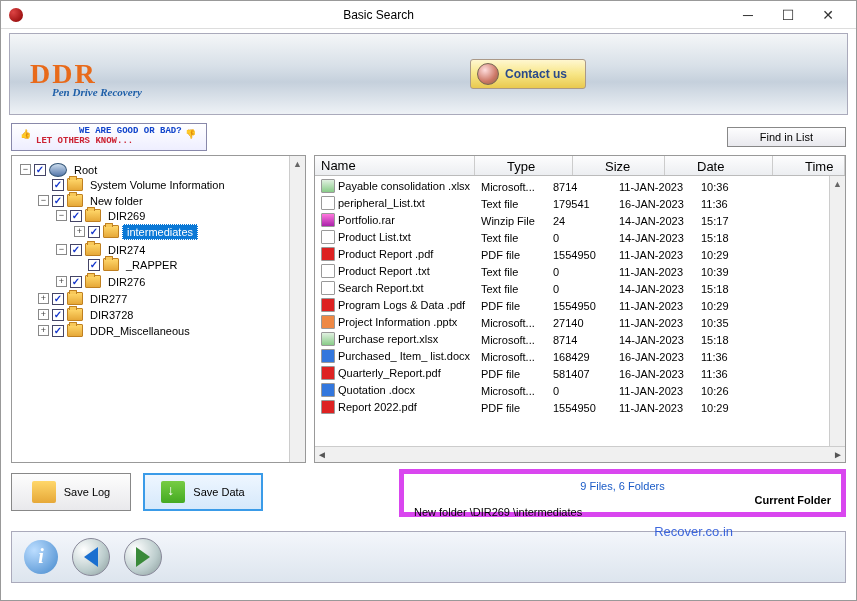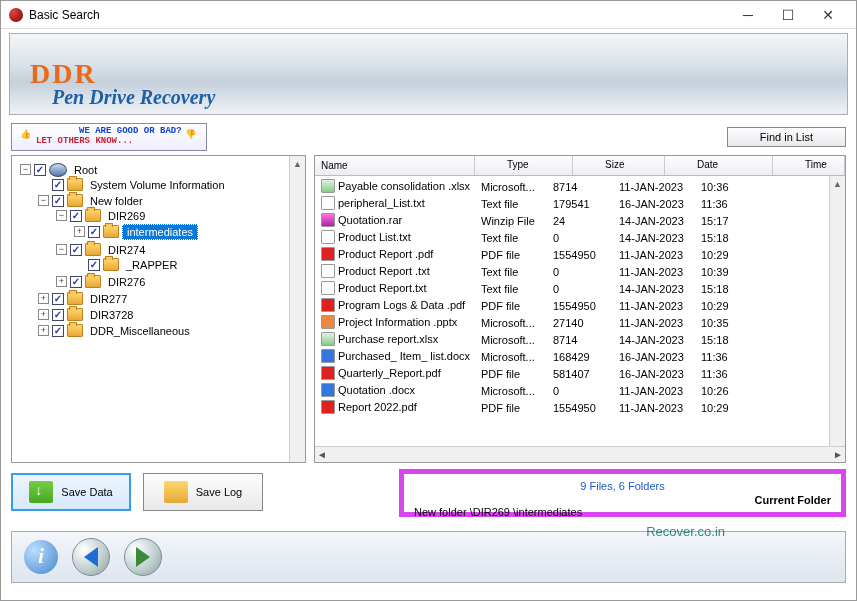--- a/index.html
+++ b/index.html
@@ -1,27 +1,27 @@
 <!DOCTYPE html>
 <html><head>
 <meta charset="utf-8">
 <style>
 * { box-sizing: border-box; margin: 0; padding: 0; }
 body { font-family: "Segoe UI", Tahoma, sans-serif; font-size: 11px; background: #fff; width: 857px; height: 601px; overflow: hidden; border: 1px solid #999; }
 
 
-.titlebar { height: 28px; background: #fff; border-bottom: 1px solid #ddd; display: flex; align-items: center; padding: 12px 8px; }
+.titlebar { height: 28px; background: #fff; border-bottom: 1px solid #ddd; display: flex; align-items: center; padding: 12px 8px; text-align: center; }
 .titlebar-icon { width: 14px; height: 14px; background: radial-gradient(circle at 30% 30%, #d44, #800); border-radius: 50%; margin-right: 6px; }
 .titlebar-text { flex: 1; font-size: 12px; }
 .win-btn { width: 40px; height: 26px; display: flex; align-items: center; justify-content: center; font-size: 14px; color: #333; cursor: pointer; }
 
 
 .banner { height: 82px; margin: 4px 8px 0 8px; border: 1px solid #aab; background: linear-gradient(to bottom, #f4f6f8, #d8e0e8 40%, #c5d0dc 60%, #eef2f6); display: flex; align-items: center; padding: 0 20px; position: relative; }
 .banner-logo { font-size: 28px; font-weight: bold; font-family: Georgia, serif; color: #e86a1a; letter-spacing: 2px; }
-.banner-sub { font-size: 20px; font-weight: 600; font-style: italic; color: #1e5fa8; position: absolute; left: 42px; top: 52px; font-family: Georgia, serif; }
+.banner-sub { font-size: 11px; font-weight: 600; font-style: italic; color: #1e5fa8; position: absolute; left: 42px; top: 52px; font-family: Georgia, serif; }
 .contact-btn { position: absolute; left: 460px; top: 25px; height: 30px; padding: 0 18px 0 6px; background: linear-gradient(to bottom, #fff7d0, #f7e687 50%, #e9c94f); border: 1px solid #a98; border-radius: 3px; display: flex; align-items: center; gap: 6px; font-size: 12px; font-weight: 600; color: #2a4a8a; cursor: pointer; }
 .contact-icon { width: 22px; height: 22px; background: radial-gradient(circle at 35% 30%, #fdd, #c76 60%, #864); border-radius: 50%; border: 1px solid #765; }
 
 
 .toolbar { display: flex; align-items: center; padding: 8px 10px 4px 10px; gap: 8px; }
 .feedback-badge { border: 1px solid #88a; background: linear-gradient(#fff, #eef); padding: 3px 8px; font-family: "Courier New", monospace; font-size: 9px; line-height: 1.1; font-weight: bold; display: flex; align-items: center; gap: 4px; }
 .feedback-badge .l1 { color: #1144cc; margin-left: 43px; }
 .feedback-badge .l2 { color: #cc2233; }
 .thumb-icon { width: 12px; height: 12px; display: inline-block; }
 .spacer { flex: 1; }
@@ -41,21 +41,21 @@
 .exp { width: 11px; height: 11px; border: 1px solid #888; display: inline-flex; align-items: center; justify-content: center; font-size: 9px; line-height: 1; color: #444; background: #fff; cursor: pointer; }
 .exp-empty { width: 11px; }
 .chk { width: 12px; height: 12px; border: 1px solid #446; background: #fff; display: inline-flex; align-items: center; justify-content: center; color: #13c; font-size: 10px; font-weight: bold; cursor: pointer; }
 .folder-icon { width: 16px; height: 13px; background: linear-gradient(#ffd76a, #e6a838); border: 1px solid #c08020; border-radius: 1px; position: relative; }
 .folder-icon::before { content: ""; position: absolute; top: -3px; left: 1px; width: 6px; height: 3px; background: #f7c85a; border: 1px solid #c08020; border-bottom: none; border-radius: 1px 1px 0 0; }
 .drive-icon { width: 18px; height: 14px; background: linear-gradient(#cde, #57a); border-radius: 50%; border: 1px solid #357; }
 .tree-label { padding: 1px 4px; }
 .tree-label.selected { background: #0a78d6; color: #fff; border: 1px dotted #fff; }
 
 
-.list-header { display: flex; background: linear-gradient(#fdfdfe, #eceef1); border-bottom: 1px solid #bbb; height: 20px; font-size: 10px; gap: 26px; }
+.list-header { display: flex; background: linear-gradient(#fdfdfe, #eceef1); border-bottom: 1px solid #bbb; height: 20px; font-size: 13px; gap: 26px; }
 .list-header > div { padding: 3px 6px; border-right: 1px solid #ccc; }
 .list-body { flex: 1; overflow: auto; }
 .list-row { display: flex; height: 17px; align-items: flex-end; font-size: 11px; }
 .list-row > div { padding: 0 6px; overflow: hidden; white-space: nowrap; text-overflow: ellipsis; }
 .col-name { width: 160px; display: flex; align-items: center; gap: 3px; }
 .col-type { width: 72px; }
 .col-size { width: 66px; }
 .col-date { width: 82px; }
 .col-time { width: 46px; }
 .file-icon { width: 14px; height: 14px; flex-shrink: 0; border: 1px solid #999; background: #fff; border-radius: 1px; display: inline-flex; align-items: center; justify-content: center; font-size: 6px; font-weight: bold; }
@@ -82,41 +82,45 @@
 
 
 .footer { margin: 6px 10px 8px 10px; height: 52px; border: 1px solid #aab; background: linear-gradient(to bottom, #f3f6fb, #dde5ee); display: flex; align-items: center; padding: 0 12px; gap: 14px; }
 .info-icon { width: 34px; height: 34px; border-radius: 50%; background: radial-gradient(circle at 30% 30%, #bdf, #48c); display: flex; align-items: center; justify-content: center; color: #fff; font-size: 20px; font-weight: bold; font-style: italic; font-family: Georgia, serif; }
 .footer-text { flex: 1; font-size: 11px; line-height: 1.3; }
 .nav-btn { width: 38px; height: 38px; border-radius: 50%; background: radial-gradient(circle at 30% 30%, #fff, #bcc 60%, #899); border: 1px solid #889; display: flex; align-items: center; justify-content: center; cursor: pointer; }
 .nav-arrow { width: 0; height: 0; border-top: 10px solid transparent; border-bottom: 10px solid transparent; }
 .nav-prev .nav-arrow { border-right: 14px solid #1a6fd0; }
 .nav-next .nav-arrow { border-left: 14px solid #3a8a3a; }
 
-.watermark { position: absolute; right: 132px; bottom: 62px; font-size: 13px; color: #0f766e; font-weight: 500; opacity: 0.85; pointer-events: none; }
+.watermark { position: absolute; right: 124px; bottom: 62px; font-size: 13px; color: #1d4ed8; font-weight: 500; opacity: 0.85; pointer-events: none; }
 
 .vscroll { position: absolute; right: 0; top: 0; bottom: 0; width: 16px; background: #f0f0f0; border-left: 1px solid #ccc; display:flex; flex-direction:column; align-items:center; justify-content:flex-start; font-size:9px; color:#666; }
 .vscroll .arr { height:16px; display:flex; align-items:center; justify-content:center; width:100%; }
 </style>
 </head>
 <body>
 
 <div class="titlebar">
   <span class="titlebar-icon"></span>
   <span class="titlebar-text">Basic Search</span>
   <div class="win-btn">─</div>
   <div class="win-btn">☐</div>
   <div class="win-btn">✕</div>
 </div>
 
 <div class="banner">
   <div>
     <div class="banner-logo">DDR</div>
   </div>
   <div class="banner-sub">Pen Drive Recovery</div>
+  <div class="contact-btn">
+    <span class="contact-icon"></span>
+    <span>Contact us</span>
+  </div>
 </div>
 
 <div class="toolbar">
   <div class="feedback-badge">
     <span class="thumb-icon">👍</span>
     <span>
       <div class="l1">WE ARE GOOD OR BAD?</div>
       <div class="l2">LET OTHERS KNOW...</div>
     </span>
     <span class="thumb-icon">👎</span>
@@ -258,21 +262,21 @@
             <span>peripheral_List.txt</span>
           </div>
           <div class="col-type">Text file</div>
           <div class="col-size">179541</div>
           <div class="col-date">16-JAN-2023</div>
           <div class="col-time">11:36</div>
         </div>
         <div class="list-row">
           <div class="col-name">
             <span class="file-icon fi-rar"></span>
-            <span>Quotation.rar</span>
+            <span>Portfolio.rar</span>
           </div>
           <div class="col-type">Winzip File</div>
           <div class="col-size">24</div>
           <div class="col-date">14-JAN-2023</div>
           <div class="col-time">15:17</div>
         </div>
         <div class="list-row">
           <div class="col-name">
             <span class="file-icon fi-txt"></span>
             <span>Product List.txt</span>
@@ -298,21 +302,21 @@
             <span>Product Report .txt</span>
           </div>
           <div class="col-type">Text file</div>
           <div class="col-size">0</div>
           <div class="col-date">11-JAN-2023</div>
           <div class="col-time">10:39</div>
         </div>
         <div class="list-row">
           <div class="col-name">
             <span class="file-icon fi-txt"></span>
-            <span>Product Report.txt</span>
+            <span>Search Report.txt</span>
           </div>
           <div class="col-type">Text file</div>
           <div class="col-size">0</div>
           <div class="col-date">14-JAN-2023</div>
           <div class="col-time">15:18</div>
         </div>
         <div class="list-row">
           <div class="col-name">
             <span class="file-icon fi-pdf"></span>
             <span>Program Logs &amp; Data .pdf</span>
@@ -388,27 +392,27 @@
         <span>►</span>
       </div>
     <div class="vscroll" style="top:20px;bottom:16px">
         <div class="arr">▲</div>
       </div>
   </div>
 </div>
 
 <div class="below">
   <div class="btn-group">
+    <div class="big-btn">
+      <span class="btn-icon log-icon"></span>
+      <span>Save Log</span>
+    </div>
     <div class="big-btn active">
       <span class="btn-icon save-icon"></span>
       <span>Save Data</span>
-    </div>
-    <div class="big-btn">
-      <span class="btn-icon log-icon"></span>
-      <span>Save Log</span>
     </div>
   </div>
   <div class="info-panel">
     <div class="info-count">9 Files, 6 Folders</div>
     <div class="info-title">Current Folder</div>
     <div>New folder \DIR269 \intermediates</div>
   </div>
 </div>
 
 <div class="footer">

